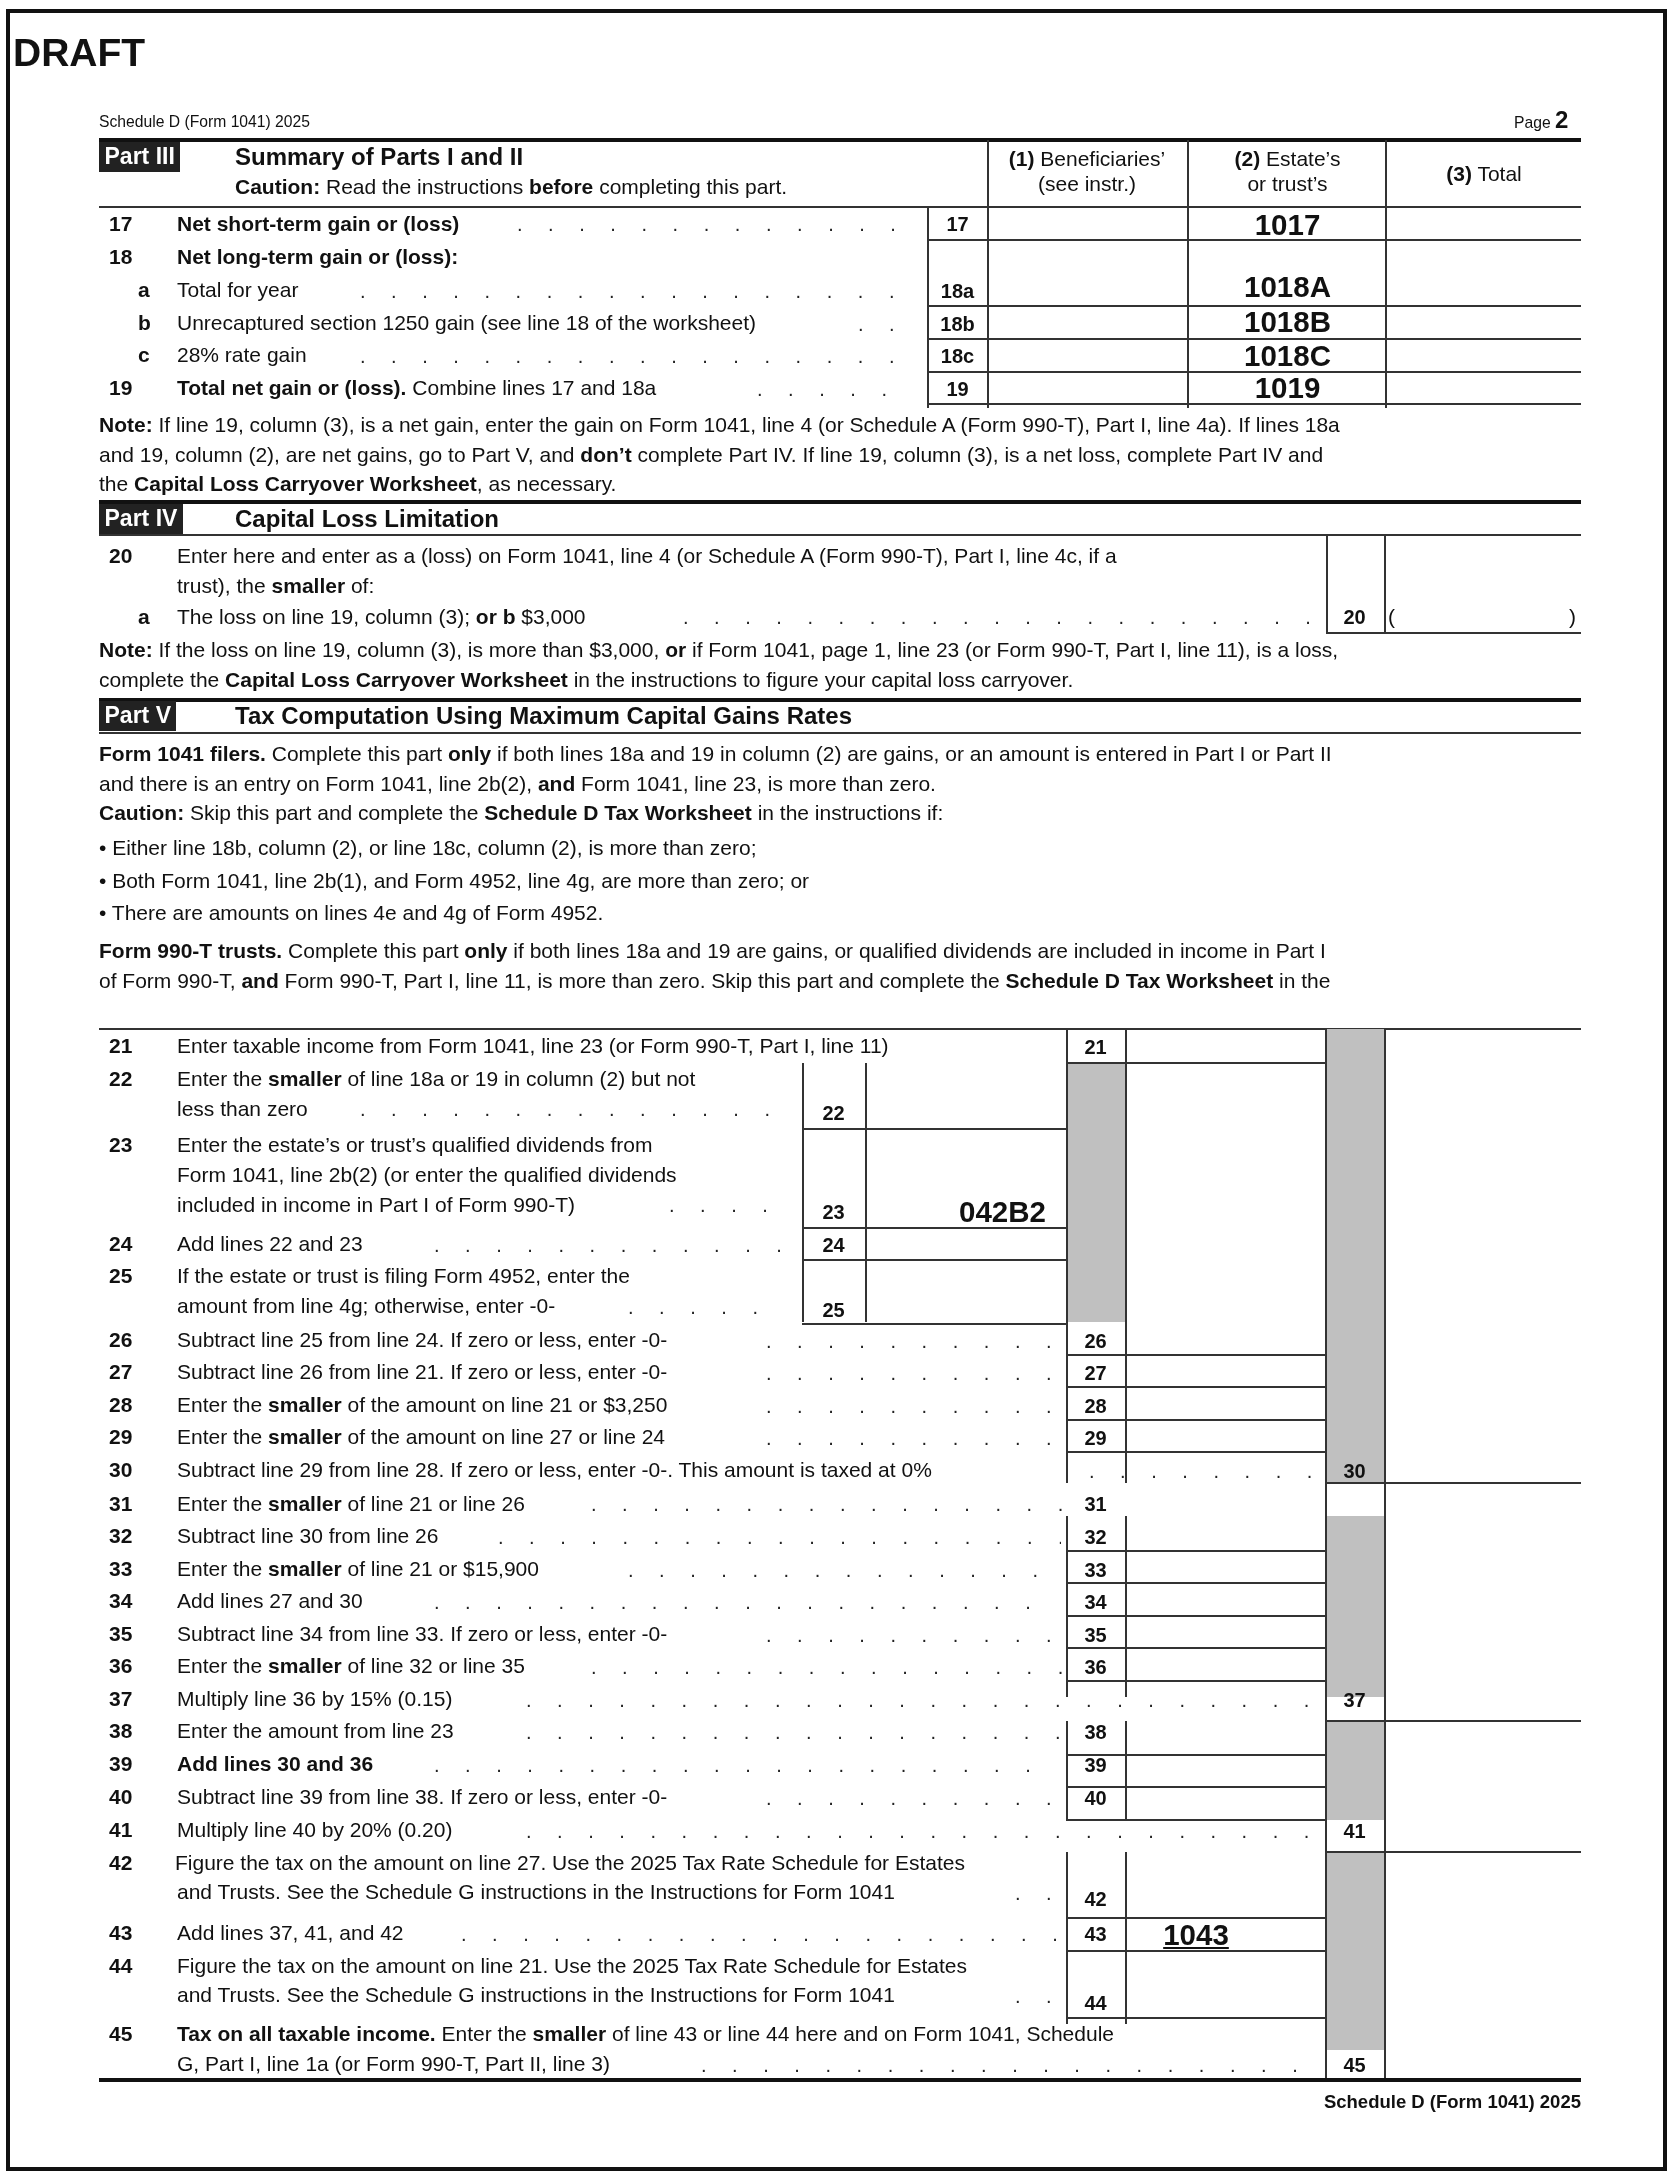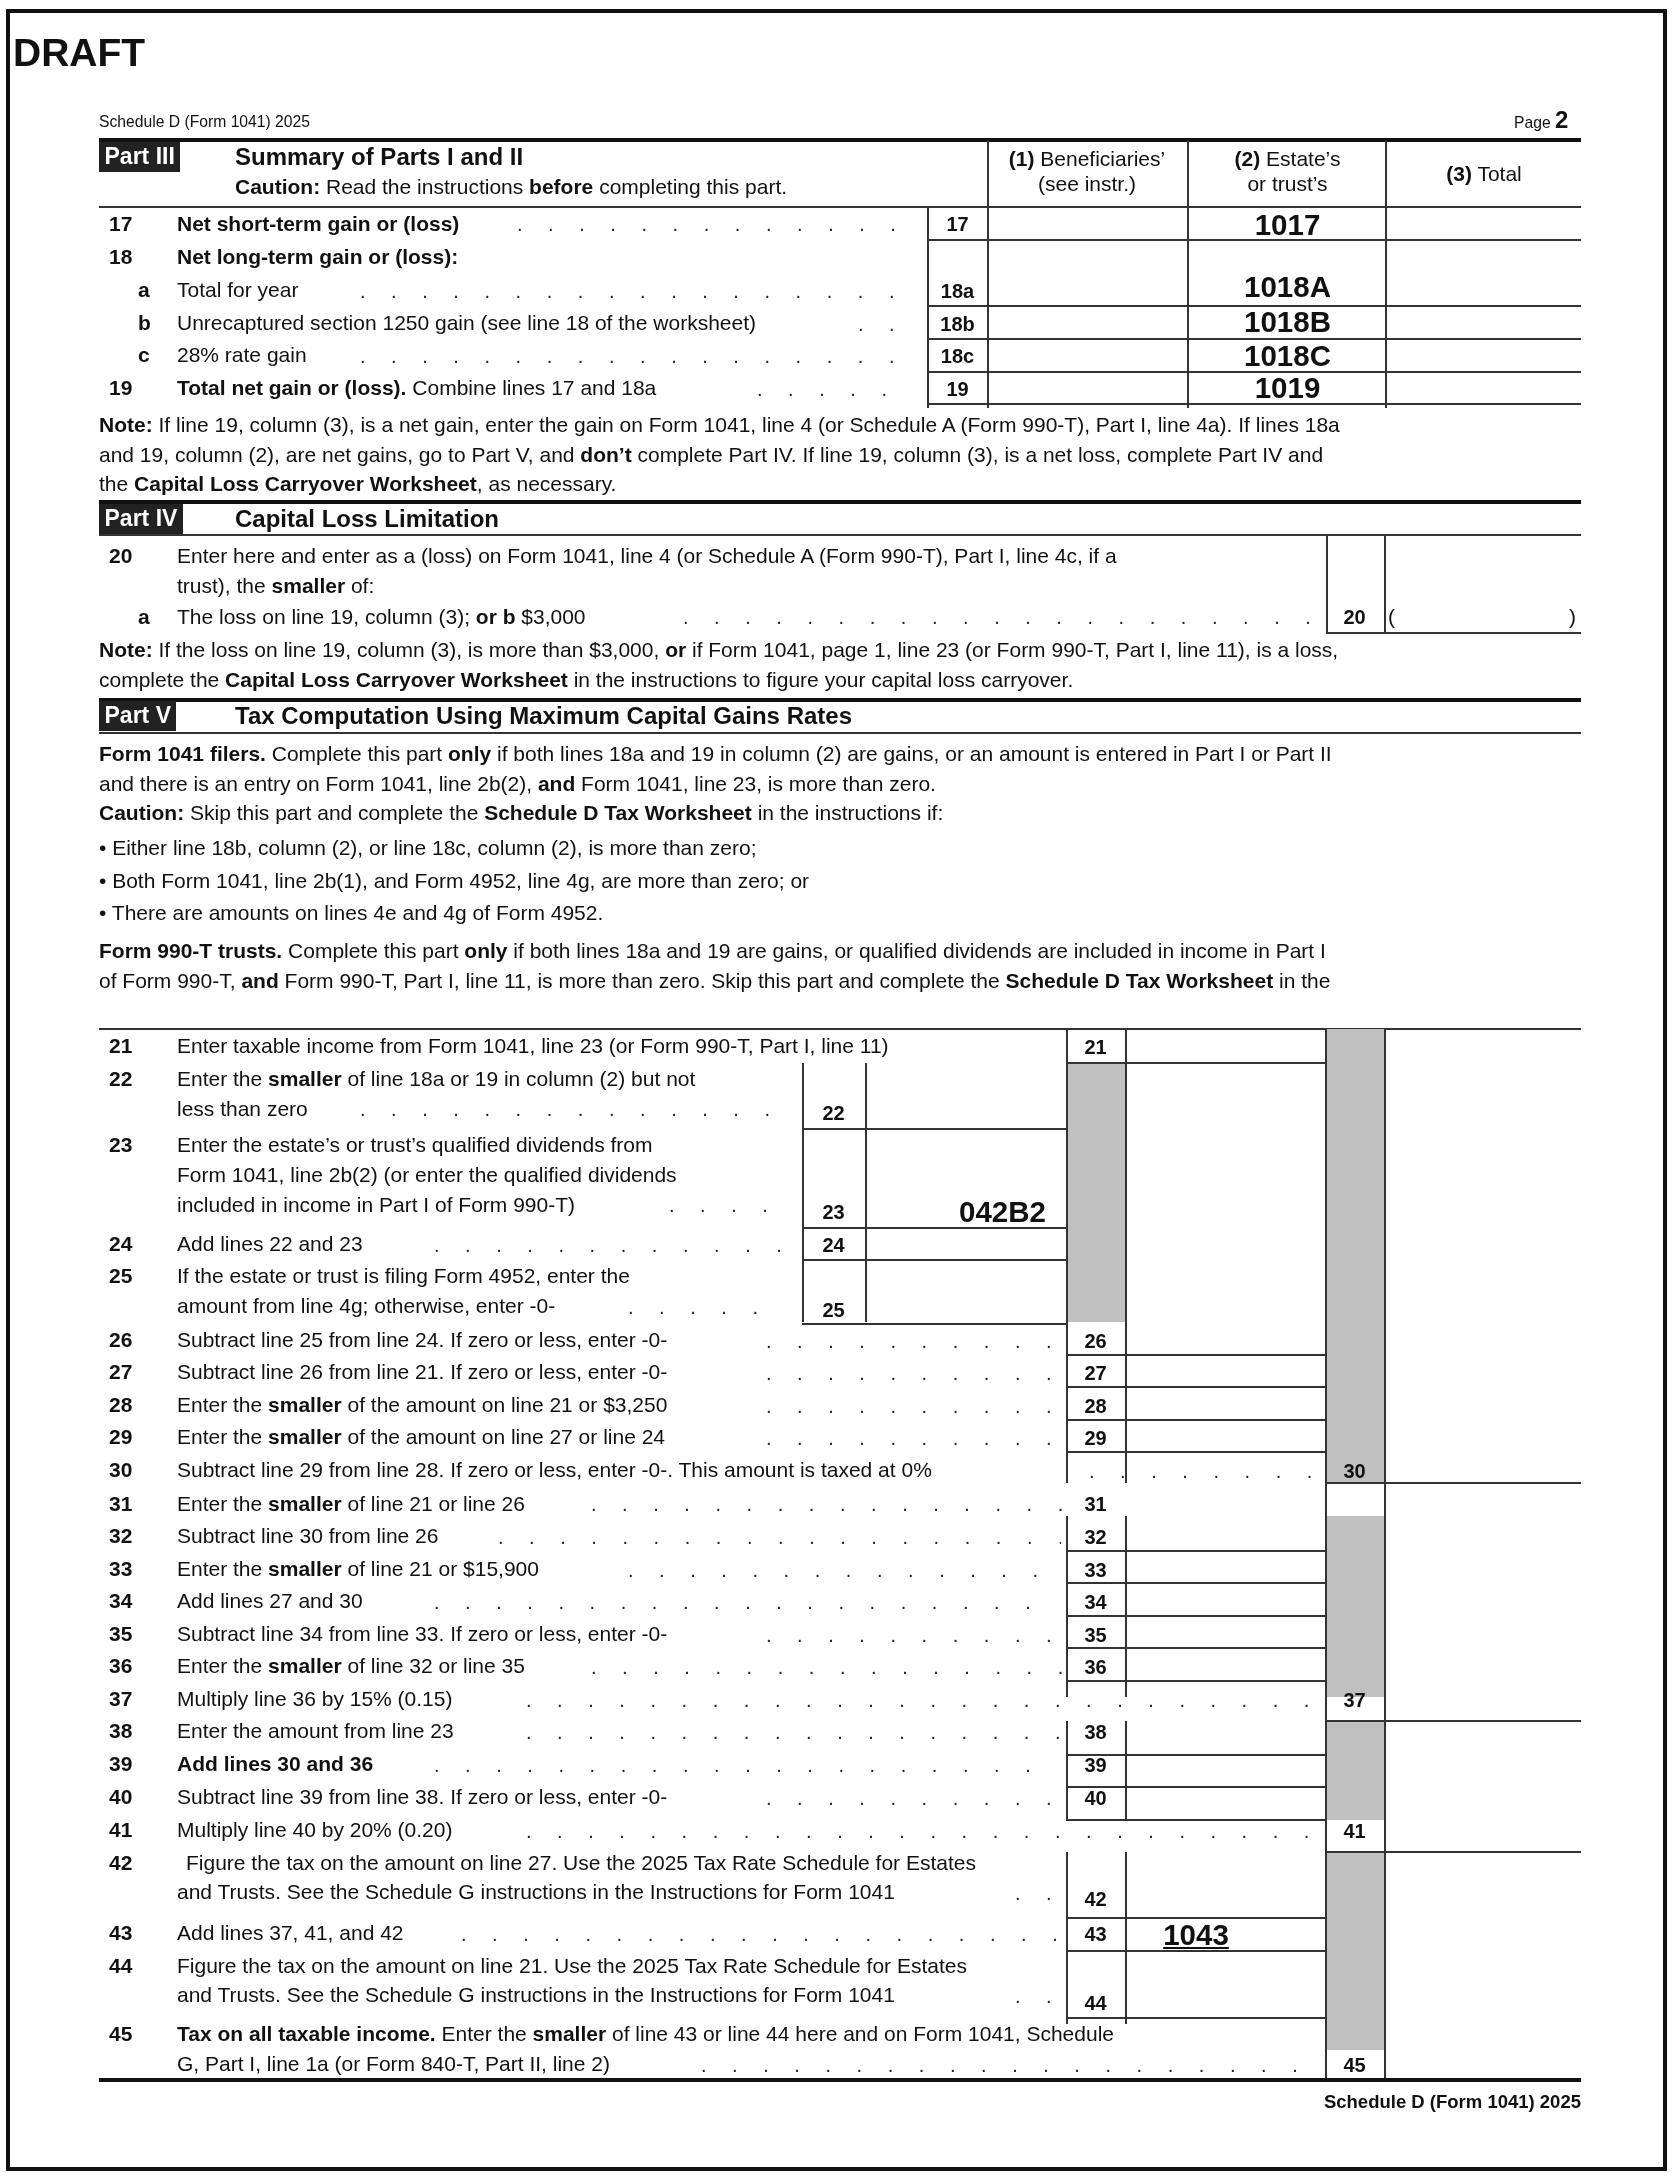--- a/index.html
+++ b/index.html
@@ -301,40 +301,40 @@
 <div class="lnum" style="left:1077px;top:1786px;">40</div>
 <div class="inp" style="left:1127px;top:1788px;width:198px;height:31px;"></div>
 
 <div class="t b" style="left:109px;top:1817px;">41</div>
 <div class="t" style="left:177px;top:1817px;">Multiply line 40 by 20% (0.20)</div>
 <div class="dots" style="left:526px;top:1819px;width:794px;">. . . . . . . . . . . . . . . . . . . . . . . . . .</div>
 <div class="lnum" style="left:1336px;top:1819px;">41</div>
 <div class="inp" style="left:1386px;top:1821px;width:195px;height:30px;"></div>
 
 <div class="t b" style="left:109px;top:1850px;">42</div>
-<div class="t" style="left:186px;top:1850px;">Figure the tax on the amount on line 27. Use the 2025 Tax Rate Schedule for Estates</div>
+<div class="t" style="left:175px;top:1850px;">Figure the tax on the amount on line 27. Use the 2025 Tax Rate Schedule for Estates</div>
 <div class="t" style="left:177px;top:1879px;">and Trusts. See the Schedule G instructions in the Instructions for Form 1041</div>
 <div class="dots" style="left:1015px;top:1881px;width:46px;">. .</div>
 <div class="lnum" style="left:1077px;top:1887px;">42</div>
 <div class="inp" style="left:1127px;top:1853px;width:198px;height:64px;"></div>
 
 <div class="t b" style="left:109px;top:1920px;">43</div>
 <div class="t" style="left:177px;top:1920px;">Add lines 37, 41, and 42</div>
 <div class="dots" style="left:461px;top:1922px;width:600px;">. . . . . . . . . . . . . . . . . . . .</div>
 <div class="lnum" style="left:1077px;top:1922px;">43</div>
 <div class="val" style="left:1127px;top:1919px;width:138px;text-decoration:underline;">1043</div>
 
 <div class="t b" style="left:109px;top:1953px;">44</div>
 <div class="t" style="left:177px;top:1953px;">Figure the tax on the amount on line 21. Use the 2025 Tax Rate Schedule for Estates</div>
 <div class="t" style="left:177px;top:1982px;">and Trusts. See the Schedule G instructions in the Instructions for Form 1041</div>
 <div class="dots" style="left:1015px;top:1984px;width:46px;">. .</div>
 <div class="lnum" style="left:1077px;top:1991px;">44</div>
 <div class="inp" style="left:1127px;top:1952px;width:198px;height:65px;"></div>
 
 <div class="t b" style="left:109px;top:2021px;">45</div>
 <div class="t" style="left:177px;top:2021px;"><span class="b">Tax on all taxable income.</span><span> Enter the </span><span class="b">smaller</span><span> of line 43 or line 44 here and on Form 1041, Schedule</span></div>
-<div class="t" style="left:177px;top:2051px;">G, Part I, line 1a (or Form 840-T, Part II, line 2)</div>
+<div class="t" style="left:177px;top:2051px;">G, Part I, line 1a (or Form 990-T, Part II, line 3)</div>
 <div class="dots" style="left:701px;top:2053px;width:618px;">. . . . . . . . . . . . . . . . . . . .</div>
 <div class="lnum" style="left:1336px;top:2053px;">45</div>
 <div class="inp" style="left:1386px;top:2019px;width:195px;height:58px;"></div>
 
 <div class="t b" style="left:1274px;top:2089px;width:307px;text-align:right;font-size:18.5px;">Schedule D (Form 1041) 2025</div>
 
 
 </body></html>

